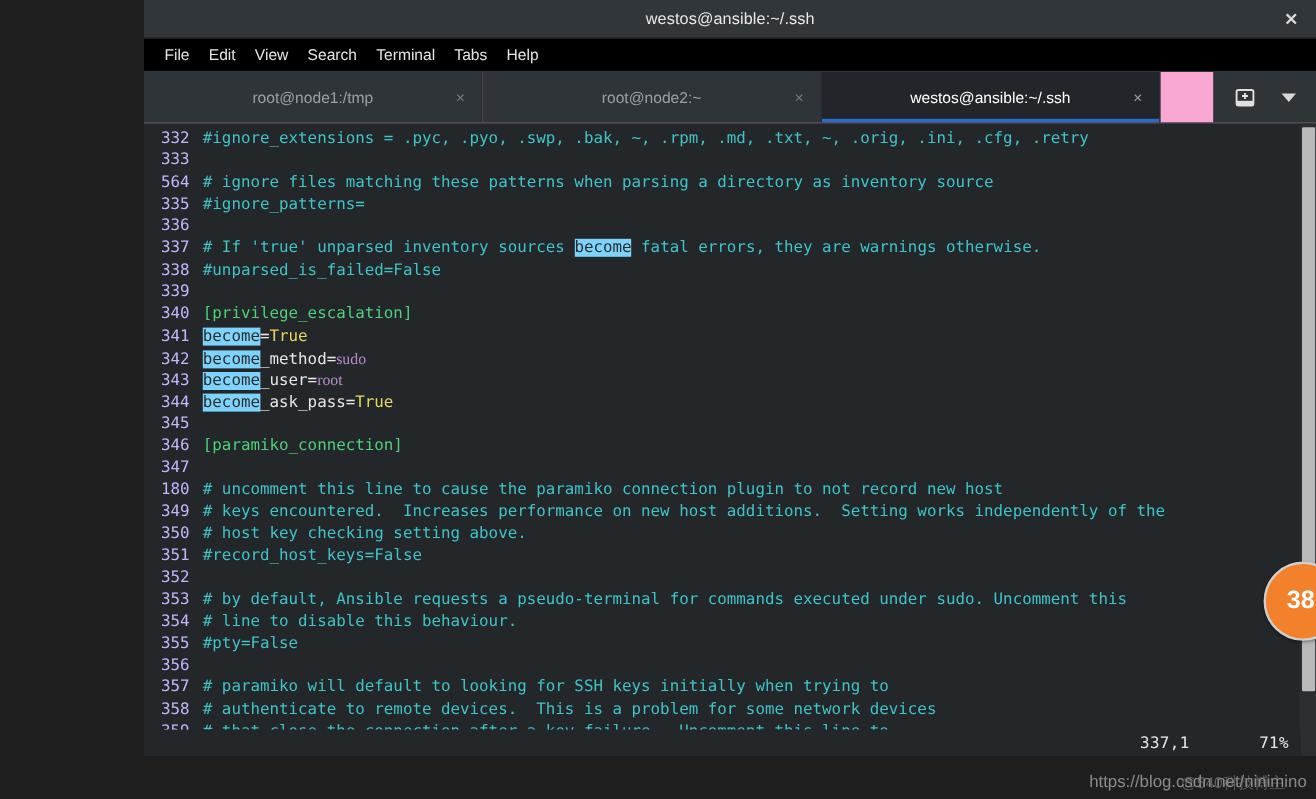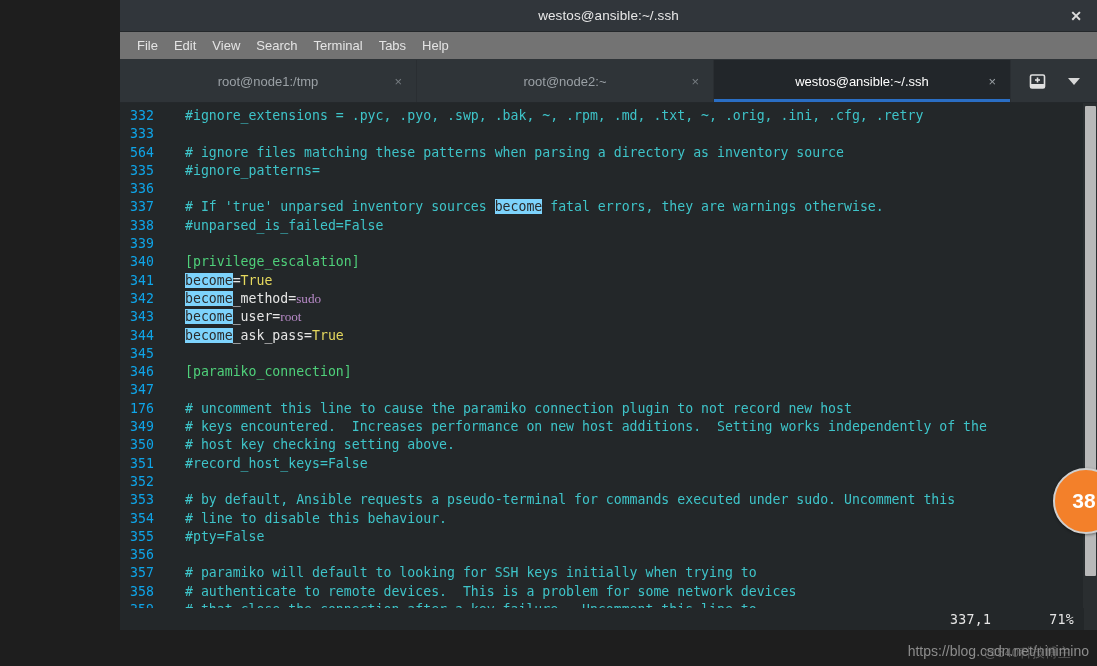--- a/index.html
+++ b/index.html
@@ -64,21 +64,21 @@
     font-family: "Liberation Sans", sans-serif;
     font-size: 14px;
     font-weight: bold;
     cursor: pointer;
   }
 
   
   .menubar {
     height: 27px;
     min-height: 27px;
-    background: #737373;
+    background: #000000;
     display: flex;
     align-items: center;
     padding-left: 9px;
     border-bottom: 1px solid #2f3438;
   }
   .menu-item {
     font-family: "Liberation Sans", sans-serif;
     font-size: 13px;
     color: #e4e4e4;
     padding: 3px 8px;
@@ -87,20 +87,21 @@
   }
 
   
   .tabbar {
     height: 42px;
     min-height: 42px;
     background: #f9a8d4;
     display: flex;
     align-items: stretch;
     border-bottom: 1px solid #24282b;
+    gap: 44px;
   }
   .tab {
     position: relative;
     flex: 1 1 0;
     max-width: 300px;
     display: flex;
     align-items: center;
     justify-content: center;
     background: #2f3438;
     cursor: pointer;
@@ -168,25 +169,25 @@
   .line {
     height: 18.3px;
     line-height: 18.3px;
     font-family: "DejaVu Sans Mono", monospace;
     font-size: 13.2px;
     white-space: pre;
     padding-left: 10px;
     color: #3ec4c9;
   }
   .lnum {
-    color: #0ea5e9;
+    color: #c4b5fd;
     display: inline-block;
     width: 32px;
-    text-align: left;
-    margin-right: 23px;
+    text-align: center;
+    margin-right: 7px;
   }
   .cmt     { color: #3ec4c9; }
   .sect    { color: #4fd07a; }
   .key     { color: #e6e6e6; }
   .val-y   { color: #e6d95e; }
   .val-p   { color: #b98bc9; font-family: Liberation Serif, serif; }
   .hl      { background: #7dd3fc; color: #2b2b2b; }
 
   
   .term-scroll {
@@ -328,21 +329,21 @@
           <div class="line"><span class="lnum">338</span><span class="cmt">#unparsed_is_failed=False</span></div>
           <div class="line"><span class="lnum">339</span></div>
           <div class="line"><span class="lnum">340</span><span class="sect">[privilege_escalation]</span></div>
           <div class="line"><span class="lnum">341</span><span class="hl">become</span><span class="key">=</span><span class="val-y">True</span></div>
           <div class="line"><span class="lnum">342</span><span class="hl">become</span><span class="key">_method=</span><span class="val-p">sudo</span></div>
           <div class="line"><span class="lnum">343</span><span class="hl">become</span><span class="key">_user=</span><span class="val-p">root</span></div>
           <div class="line"><span class="lnum">344</span><span class="hl">become</span><span class="key">_ask_pass=</span><span class="val-y">True</span></div>
           <div class="line"><span class="lnum">345</span></div>
           <div class="line"><span class="lnum">346</span><span class="sect">[paramiko_connection]</span></div>
           <div class="line"><span class="lnum">347</span></div>
-          <div class="line"><span class="lnum">176</span><span class="cmt"># uncomment this line to cause the paramiko connection plugin to not record new host</span></div>
+          <div class="line"><span class="lnum">180</span><span class="cmt"># uncomment this line to cause the paramiko connection plugin to not record new host</span></div>
           <div class="line"><span class="lnum">349</span><span class="cmt"># keys encountered.  Increases performance on new host additions.  Setting works independently of the</span></div>
           <div class="line"><span class="lnum">350</span><span class="cmt"># host key checking setting above.</span></div>
           <div class="line"><span class="lnum">351</span><span class="cmt">#record_host_keys=False</span></div>
           <div class="line"><span class="lnum">352</span></div>
           <div class="line"><span class="lnum">353</span><span class="cmt"># by default, Ansible requests a pseudo-terminal for commands executed under sudo. Uncomment this</span></div>
           <div class="line"><span class="lnum">354</span><span class="cmt"># line to disable this behaviour.</span></div>
           <div class="line"><span class="lnum">355</span><span class="cmt">#pty=False</span></div>
           <div class="line"><span class="lnum">356</span></div>
           <div class="line"><span class="lnum">357</span><span class="cmt"># paramiko will default to looking for SSH keys initially when trying to</span></div>
           <div class="line"><span class="lnum">358</span><span class="cmt"># authenticate to remote devices.  This is a problem for some network devices</span></div>

